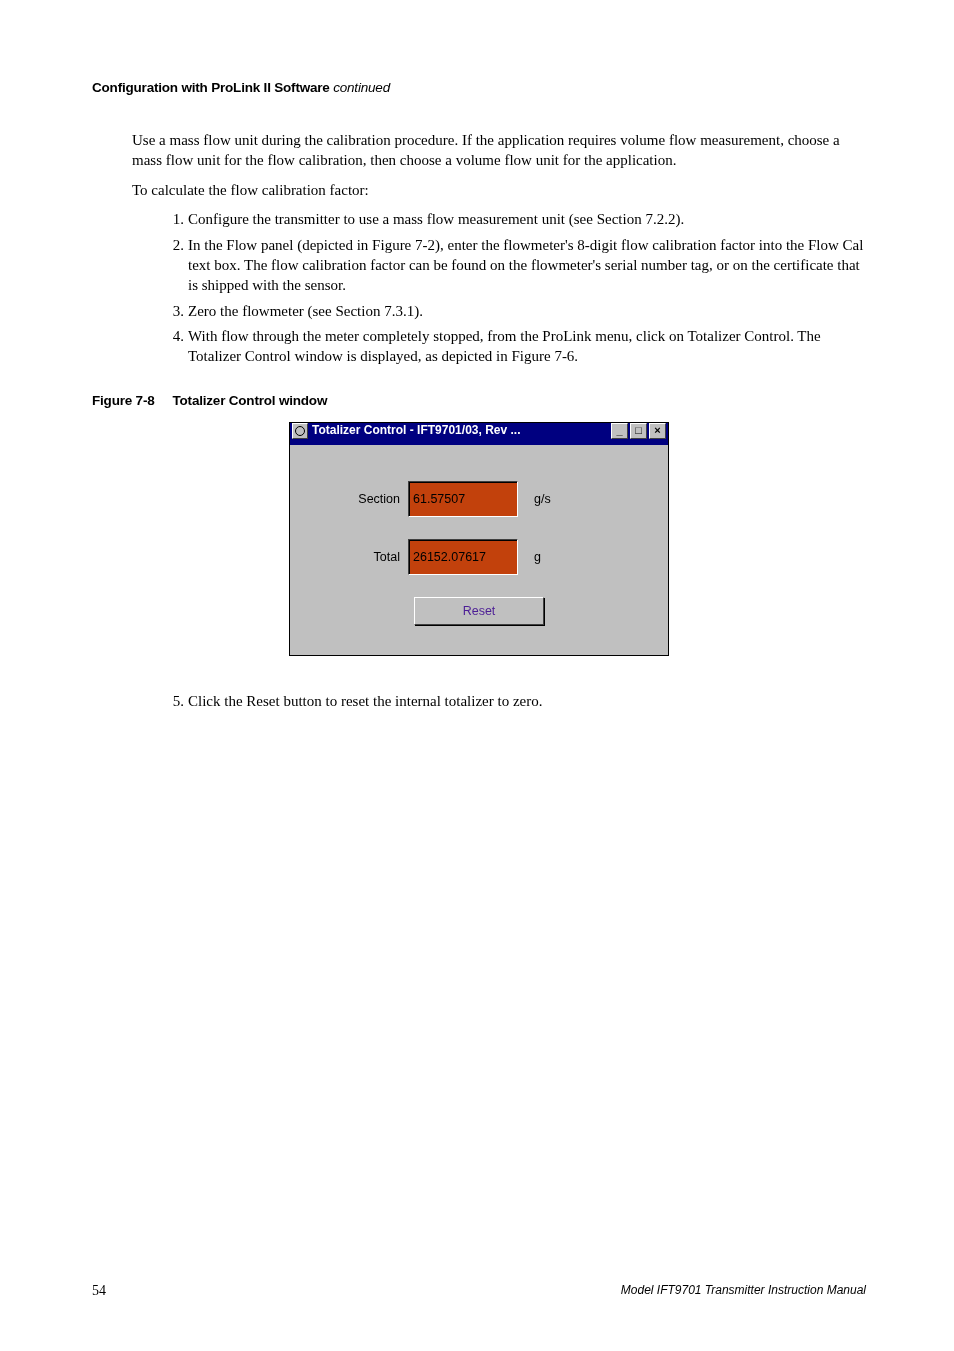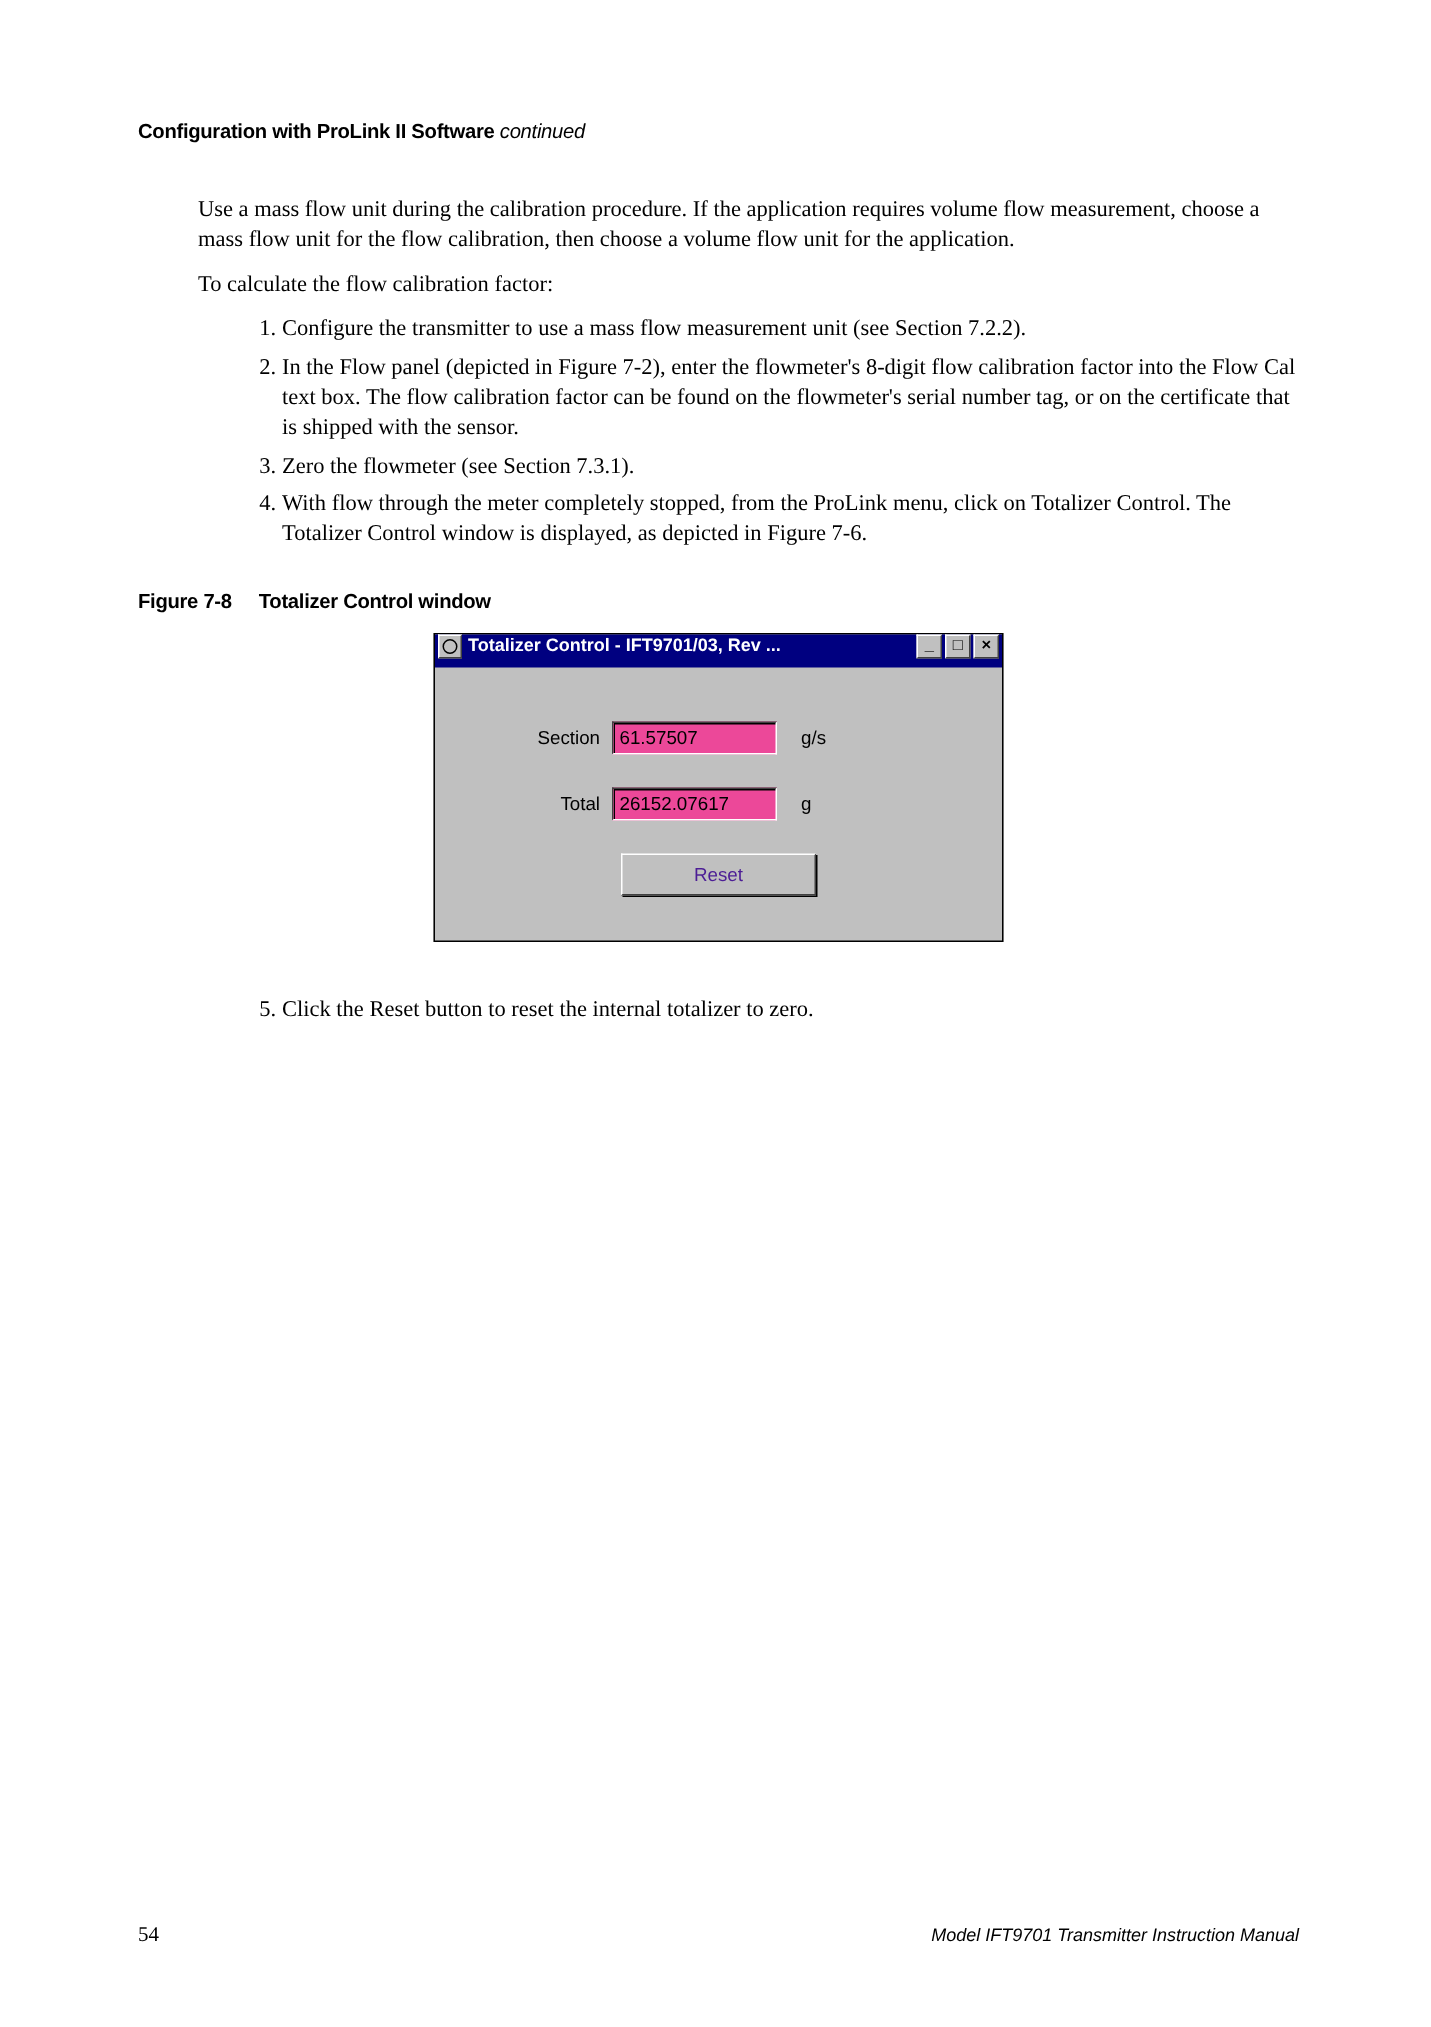--- a/index.html
+++ b/index.html
@@ -118,22 +118,22 @@
     font-size: 12.5px;
     color: #000;
   }
   .field-label {
     width: 92px;
     text-align: right;
     padding-right: 8px;
   }
   .field-input {
     width: 110px;
-    height: 22px;
-    background: #ec4899;
+    height: 36px;
+    background: #c2410c;
     border-top: 1px solid #404040;
     border-left: 1px solid #404040;
     border-right: 1px solid #fff;
     border-bottom: 1px solid #fff;
     box-shadow: inset 1px 1px 0 #000;
     padding: 2px 4px;
     font-size: 12.5px;
     box-sizing: border-box;
     font-family: inherit;
     color: #000;

